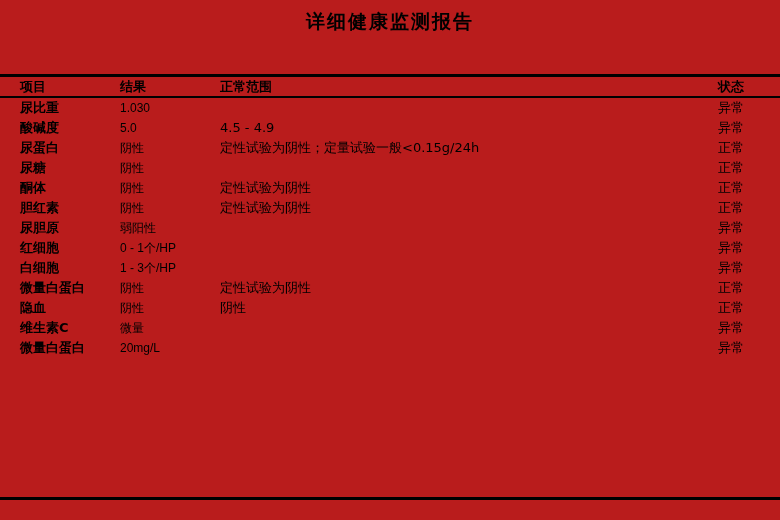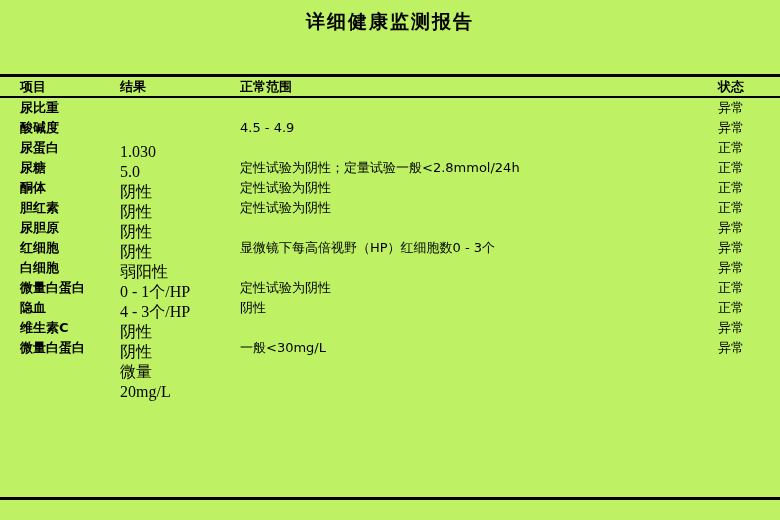--- a/index.html
+++ b/index.html
@@ -10,21 +10,21 @@
   body {
     width: 780px;
     height: 520px;
     font-family: "DejaVu Sans", sans-serif;
     color: #000000;
   }
   .page {
     position: relative;
     width: 780px;
     height: 520px;
-    background: #bef264;
+    background: #b91c1c;
     overflow: hidden;
   }
   .title {
     position: absolute;
     top: 9px;
     left: 0;
     width: 780px;
     margin: 0;
     text-align: center;
     font-size: 19px;
@@ -55,26 +55,25 @@
   .cell {
     position: absolute;
     top: 0;
     height: 20px;
     line-height: 20px;
     font-size: 13px;
     white-space: nowrap;
   }
   .col-item   { left: 20px; font-weight: bold;  }
   .col-result { left: 120px; }
-  .col-range  { left: 220px; margin-left: 20px; }
+  .col-range  { left: 220px; }
   .col-status { left: 718px; }
   .tbody .col-result {
-    font-family: Liberation Serif, serif;
-    font-size: 16px;
-    margin-top: 44px;
+    font-family: Liberation Sans, sans-serif;
+    font-size: 12px;
   }
   .bottom-rule {
     position: absolute;
     top: 497px;
     left: 0;
     width: 780px;
     height: 3px;
     background: #000000;
   }
 </style>
@@ -99,26 +98,26 @@
         </div>
         <div class="row">
           <div class="cell col-item">酸碱度</div>
           <div class="cell col-result">5.0</div>
           <div class="cell col-range">4.5 - 4.9</div>
           <div class="cell col-status">异常</div>
         </div>
         <div class="row">
           <div class="cell col-item">尿蛋白</div>
           <div class="cell col-result">阴性</div>
+          <div class="cell col-range">定性试验为阴性；定量试验一般&lt;0.15g/24h</div>
           <div class="cell col-status">正常</div>
         </div>
         <div class="row">
           <div class="cell col-item">尿糖</div>
           <div class="cell col-result">阴性</div>
-          <div class="cell col-range">定性试验为阴性；定量试验一般&lt;2.8mmol/24h</div>
           <div class="cell col-status">正常</div>
         </div>
         <div class="row">
           <div class="cell col-item">酮体</div>
           <div class="cell col-result">阴性</div>
           <div class="cell col-range">定性试验为阴性</div>
           <div class="cell col-status">正常</div>
         </div>
         <div class="row">
           <div class="cell col-item">胆红素</div>
@@ -127,26 +126,25 @@
           <div class="cell col-status">正常</div>
         </div>
         <div class="row">
           <div class="cell col-item">尿胆原</div>
           <div class="cell col-result">弱阳性</div>
           <div class="cell col-status">异常</div>
         </div>
         <div class="row">
           <div class="cell col-item">红细胞</div>
           <div class="cell col-result">0 - 1个/HP</div>
-          <div class="cell col-range">显微镜下每高倍视野（HP）红细胞数0 - 3个</div>
           <div class="cell col-status">异常</div>
         </div>
         <div class="row">
           <div class="cell col-item">白细胞</div>
-          <div class="cell col-result">4 - 3个/HP</div>
+          <div class="cell col-result">1 - 3个/HP</div>
           <div class="cell col-status">异常</div>
         </div>
         <div class="row">
           <div class="cell col-item">微量白蛋白</div>
           <div class="cell col-result">阴性</div>
           <div class="cell col-range">定性试验为阴性</div>
           <div class="cell col-status">正常</div>
         </div>
         <div class="row">
           <div class="cell col-item">隐血</div>
@@ -155,20 +153,19 @@
           <div class="cell col-status">正常</div>
         </div>
         <div class="row">
           <div class="cell col-item">维生素C</div>
           <div class="cell col-result">微量</div>
           <div class="cell col-status">异常</div>
         </div>
         <div class="row">
           <div class="cell col-item">微量白蛋白</div>
           <div class="cell col-result">20mg/L</div>
-          <div class="cell col-range">一般&lt;30mg/L</div>
           <div class="cell col-status">异常</div>
         </div>
       </div>
   </div>
 
   <div class="bottom-rule"></div>
 </div>
 
 </body></html>

